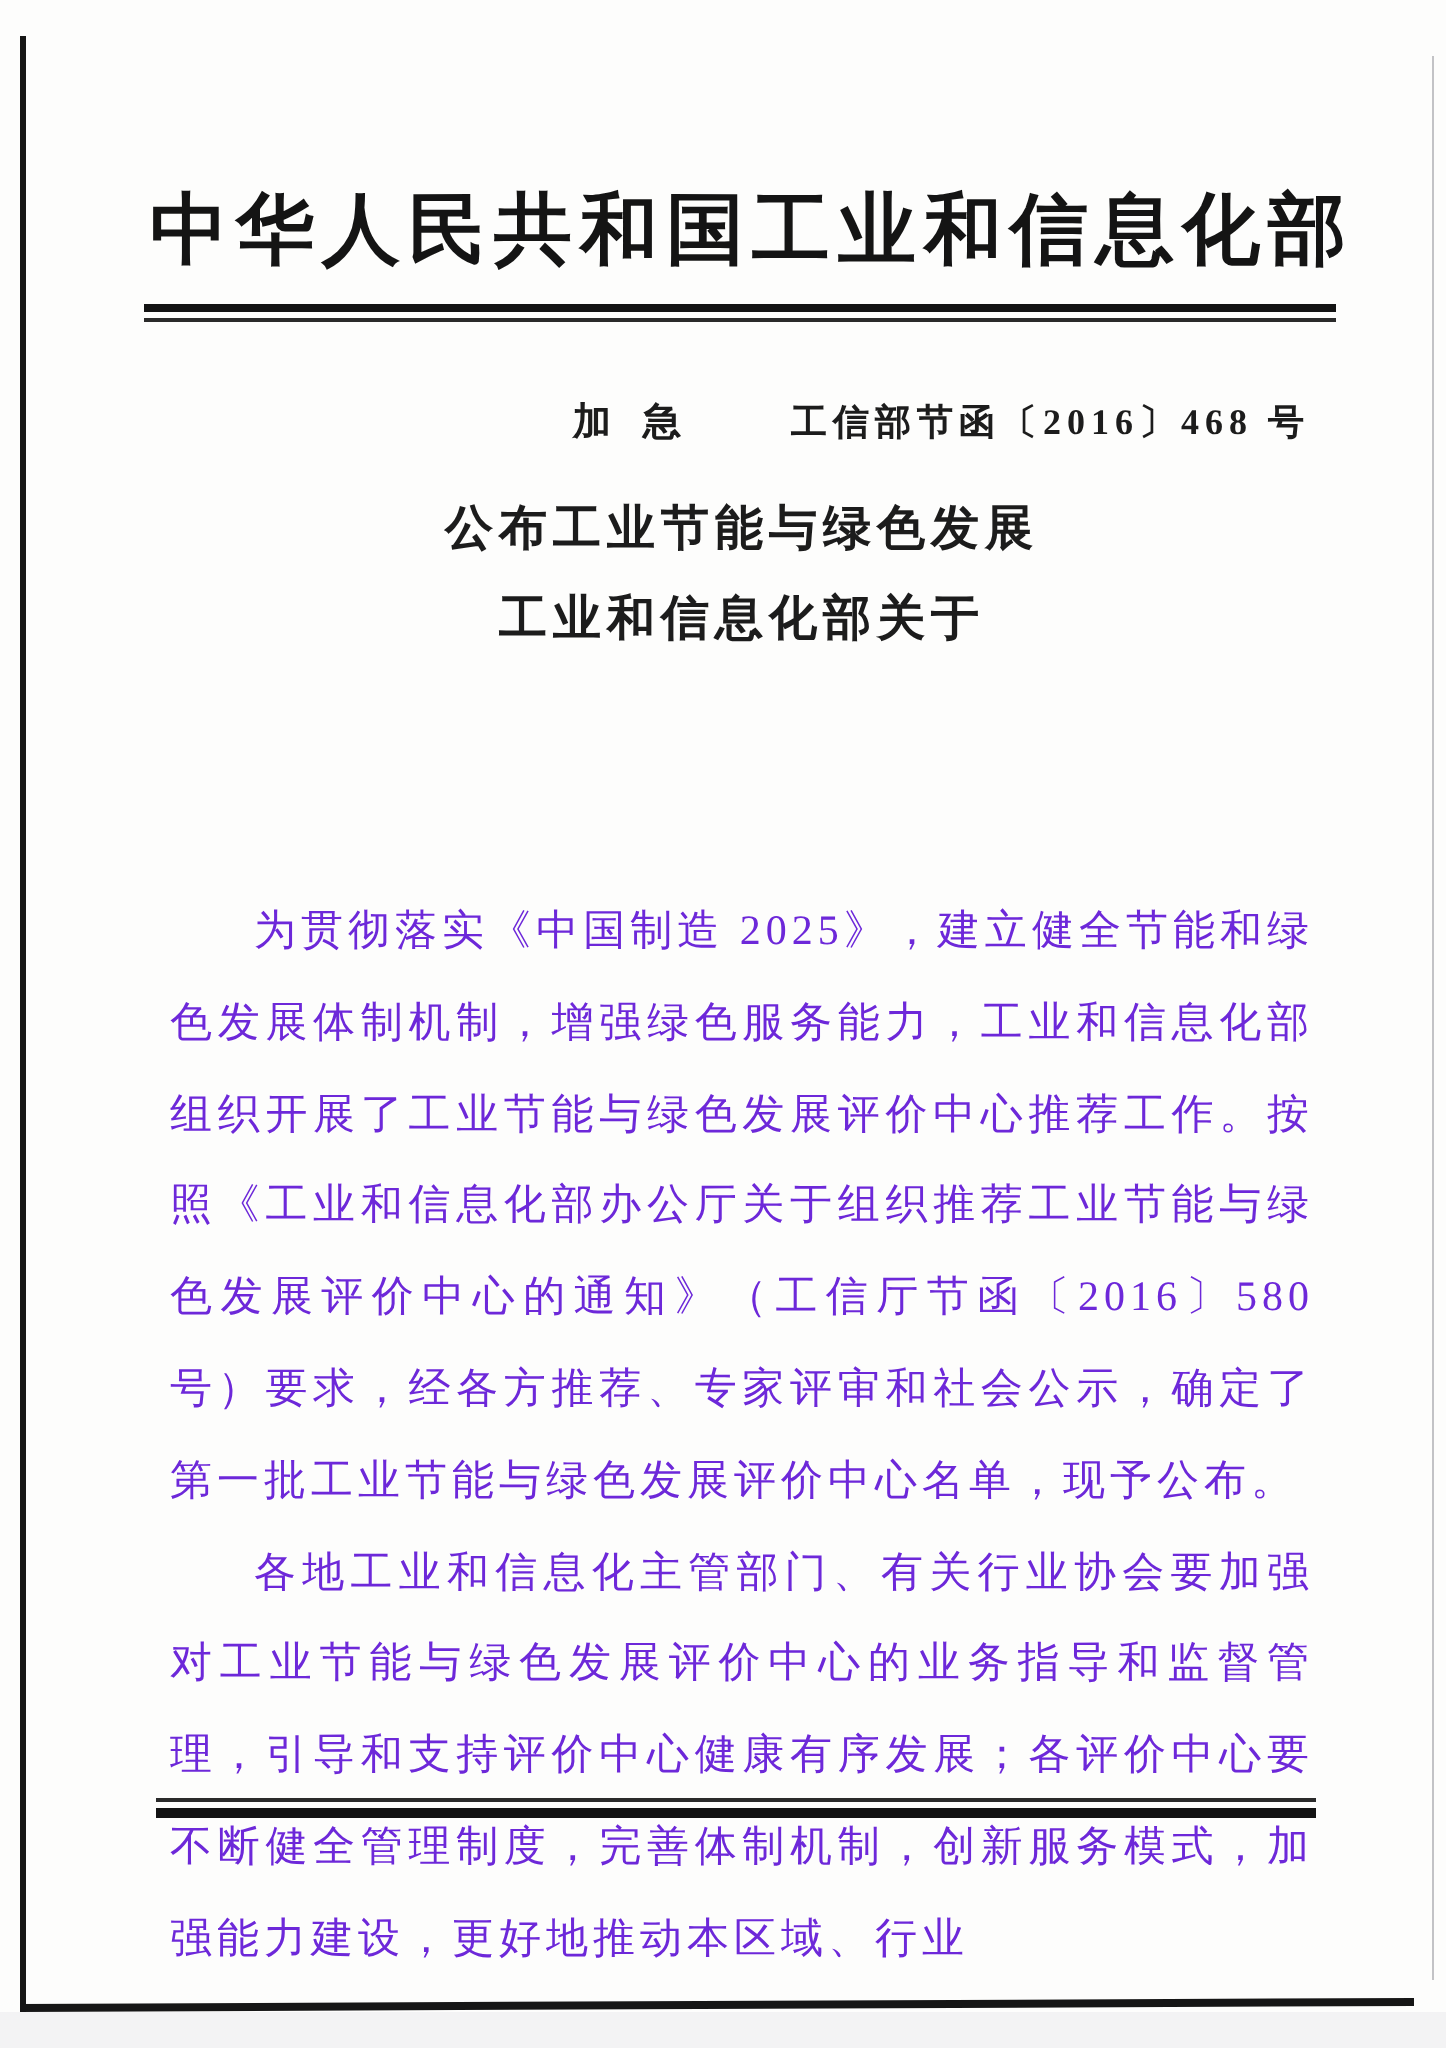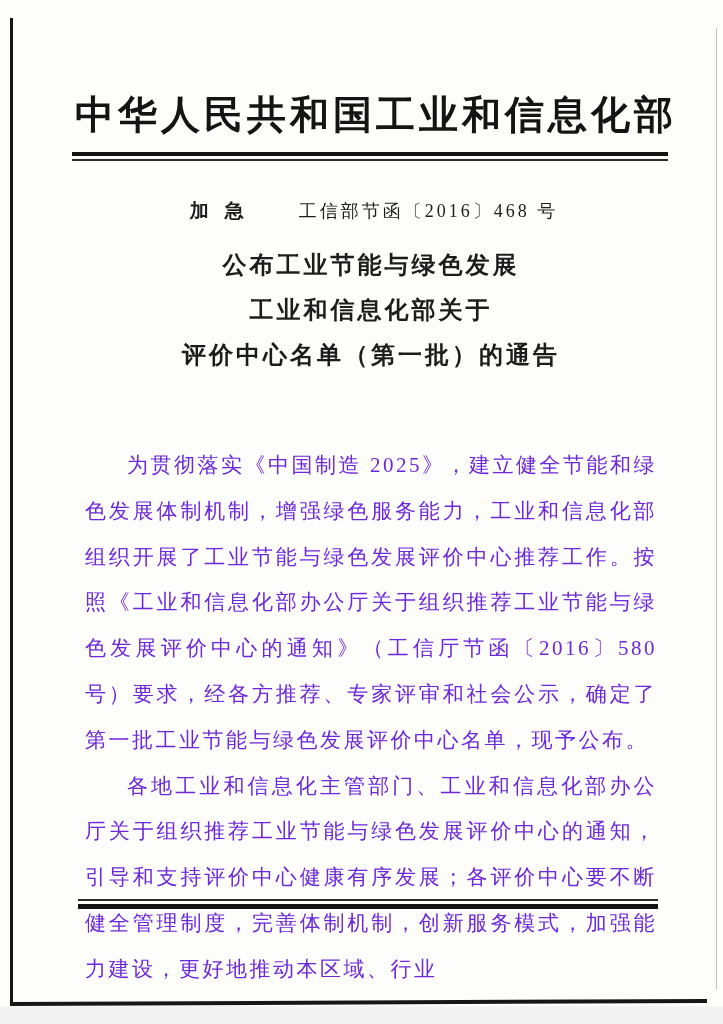--- a/index.html
+++ b/index.html
@@ -67,32 +67,32 @@
     width: 596px;
   }
   .header-rule .rule-thick { height: 4px; background: #131313; }
   .header-rule .rule-gap   { height: 3px; }
   .header-rule .rule-thin  { height: 2px; background: #2a2a2a; }
   .meta-row {
     position: absolute;
     left: 8px; top: 174px;
     width: 562px;
     display: flex;
-    justify-content: center;
+    justify-content: flex-end;
     align-items: baseline;
     gap: 39px;
   }
   .urgency {
     font-size: 19px;
     font-weight: bold;
     letter-spacing: 16px;
   }
   .doc-number {
     font-size: 18px;
-    font-weight: 400;
+    font-weight: 700;
     letter-spacing: 3px;
     margin-top: 25px;
   }
   .doc-title {
     position: absolute;
     left: 0; top: 243px;
     width: 572px;
     text-align: center;
     font-size: 24px;
     font-weight: bold;
@@ -143,26 +143,25 @@
     </div>
 
     <div class="meta-row">
       <span class="urgency">加急</span>
       <span class="doc-number">工信部节函〔2016〕468 号</span>
     </div>
 
     <div class="doc-title">
       <div>公布工业节能与绿色发展</div>
       <div>工业和信息化部关于</div>
-      <div>评价中心名单（第一批）的通告</div>
     </div>
 
     <div class="doc-body">
       <p>为贯彻落实《中国制造 2025》，建立健全节能和绿色发展体制机制，增强绿色服务能力，工业和信息化部组织开展了工业节能与绿色发展评价中心推荐工作。按照《工业和信息化部办公厅关于组织推荐工业节能与绿色发展评价中心的通知》（工信厅节函〔2016〕580 号）要求，经各方推荐、专家评审和社会公示，确定了第一批工业节能与绿色发展评价中心名单，现予公布。</p>
-      <p>各地工业和信息化主管部门、工业和信息化部办公厅关于组织推荐工业节能与绿色发展评价中心的通知，引导和支持评价中心健康有序发展；各评价中心要不断健全管理制度，完善体制机制，创新服务模式，加强能力建设，更好地推动本区域、行业</p>
+      <p>各地工业和信息化主管部门、有关行业协会要加强对工业节能与绿色发展评价中心的业务指导和监督管理，引导和支持评价中心健康有序发展；各评价中心要不断健全管理制度，完善体制机制，创新服务模式，加强能力建设，更好地推动本区域、行业</p>
     </div>
 
     <div class="footer-rule">
       <div class="rule-thin"></div>
       <div class="rule-gap"></div>
       <div class="rule-thick"></div>
     </div>
 
   </div>
 </div>

